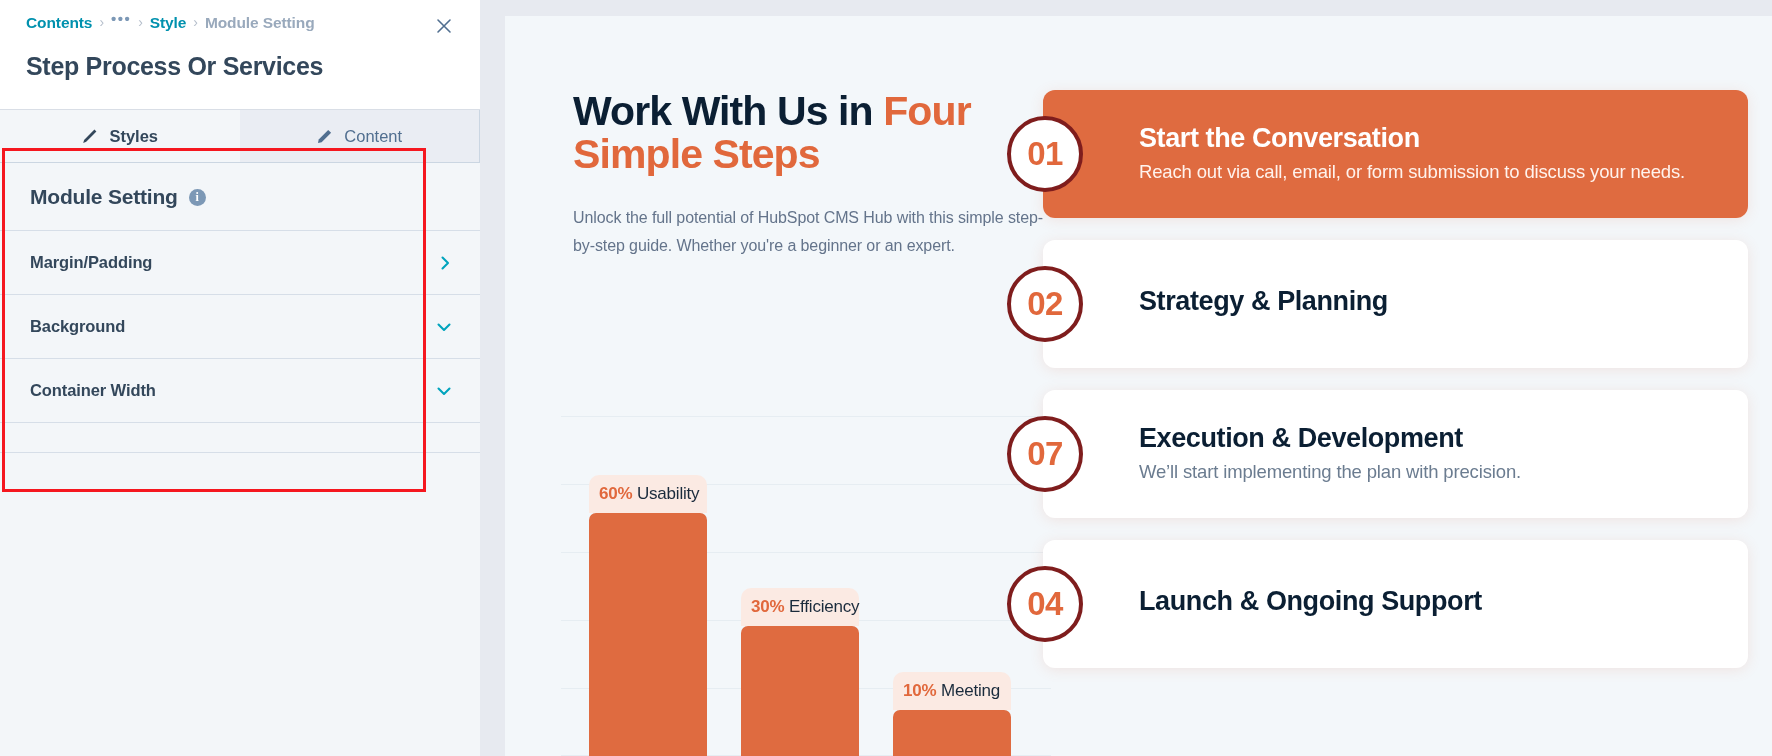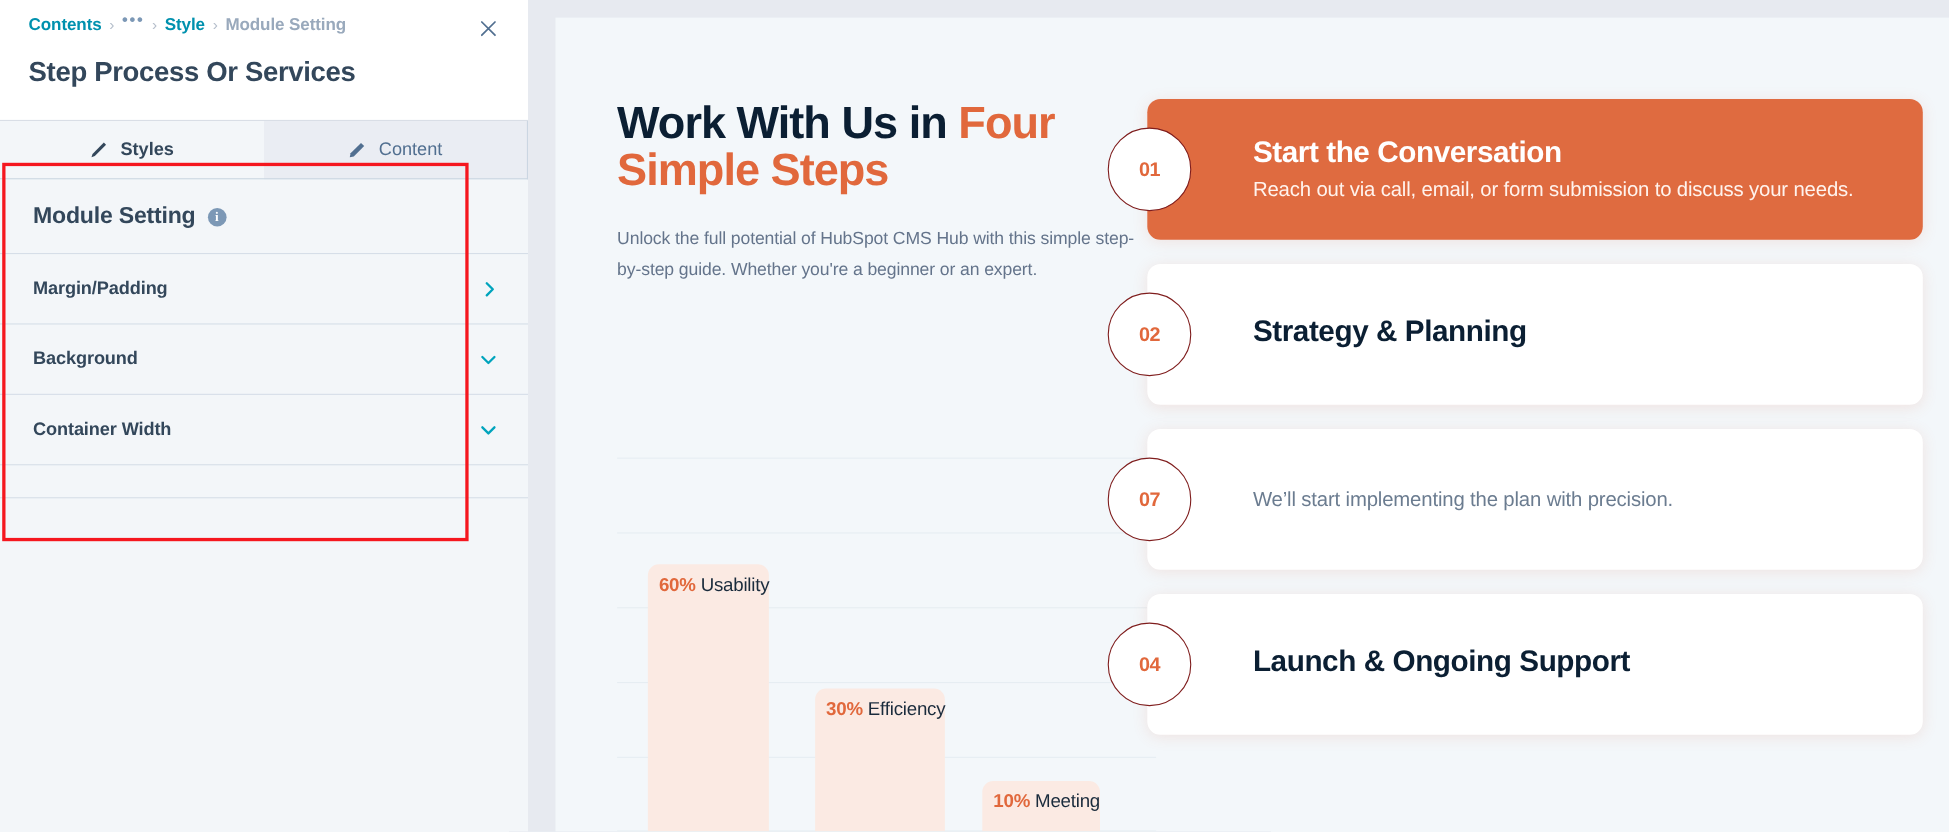--- a/index.html
+++ b/index.html
@@ -100,21 +100,21 @@
   
   #canvas {
     position: absolute; left: 505px; top: 16px;
     width: 1267px; height: 740px;
     background: #F3F7FA;
     overflow: hidden;
   }
   #canvas-inner { position: relative; width: 100%; height: 100%; }
 
   
-  #promo { position: absolute; left: 56px; top: 74px; width: 480px; }
+  #promo { position: absolute; left: 68px; top: 74px; width: 480px; }
   #promo h1 {
     font-size: 41px; line-height: 1.05; font-weight: bold;
     color: #0B1F33; letter-spacing: -0.9px;
   }
   #promo h1 .accent { color: #E1683C; }
   #promo p {
     margin-top: 28px;
     font-size: 16px; line-height: 1.72;
     color: #64748B; letter-spacing: -0.1px;
   }
@@ -130,21 +130,21 @@
     border-bottom-left-radius: 14px;
   }
   .gridline {
     position: absolute; left: 0; width: 100%;
     height: 1px; background: #E6EDF2;
   }
   #bars {
     position: absolute; left: 0; bottom: 0; width: 100%; height: 100%;
     display: flex; align-items: flex-end; gap: 34px; padding-left: 28px;
   }
-  .bar-group { position: relative; width: 118px; display: flex; flex-direction: row; }
+  .bar-group { position: relative; width: 118px; display: flex; flex-direction: column; }
   .bar-label {
     background: #FBEAE3;
     border-top-left-radius: 10px; border-top-right-radius: 10px;
     padding: 9px 0 9px 10px;
     font-size: 17px; white-space: nowrap; color: #1A2B3C;
     letter-spacing: -0.2px;
   }
   .bar-label .pct { color: #E1683C; font-weight: bold; }
   .bar-fill {
     background: #DF6B40;
@@ -160,23 +160,23 @@
     min-height: 128px;
     display: flex; align-items: center;
     padding: 22px 34px 22px 96px;
     box-shadow: 0 2px 14px rgba(225,104,60,0.13);
   }
   .step.is-active { background: #DF6B40; }
   .step.is-plain  { background: #FFFFFF; }
   .step-num {
     position: absolute; left: -36px; top: 50%; transform: translateY(-50%);
     width: 76px; height: 76px; border-radius: 50%;
-    background: #FFFFFF; border: 1px solid #7f1d1d;
+    background: #FFFFFF; border: 4px solid #7f1d1d;
     display: flex; align-items: center; justify-content: center;
-    font-size: 18px; font-weight: bold; color: #E1683C;
+    font-size: 33px; font-weight: bold; color: #E1683C;
     letter-spacing: -0.5px;
   }
   .step-title {
     font-size: 27px; font-weight: bold; letter-spacing: -0.4px;
     margin-bottom: 5px;
   }
   .step-desc { font-size: 18.5px; line-height: 1.42; letter-spacing: -0.15px; }
   .is-active .step-title { color: #FFFFFF; }
   .is-active .step-desc  { color: #FFF3ED; }
   .is-plain  .step-title { color: #0B1F33; }
@@ -329,20 +329,21 @@
         <article class="step is-plain">
           <div class="step-num">02</div>
           <div>
             <div class="step-title">Strategy &amp; Planning</div>
           </div>
         </article>
 
         <article class="step is-plain">
           <div class="step-num">07</div>
           <div>
+            <div class="step-title">Execution &amp; Development</div>
             <div class="step-desc">We’ll start implementing the plan with precision.</div>
           </div>
         </article>
 
         <article class="step is-plain">
           <div class="step-num">04</div>
           <div>
             <div class="step-title">Launch &amp; Ongoing Support</div>
           </div>
         </article>

